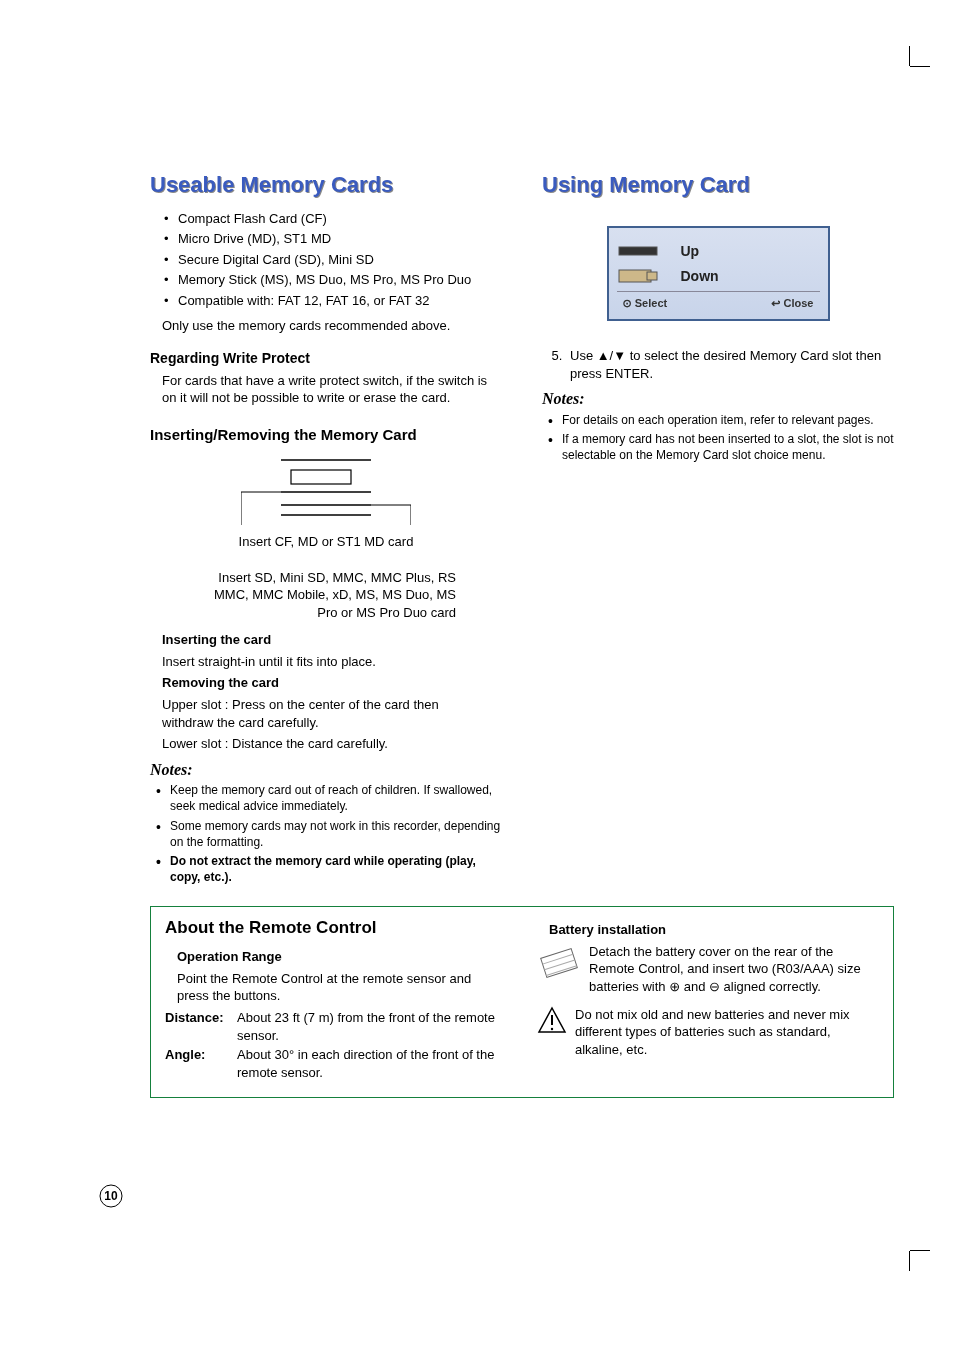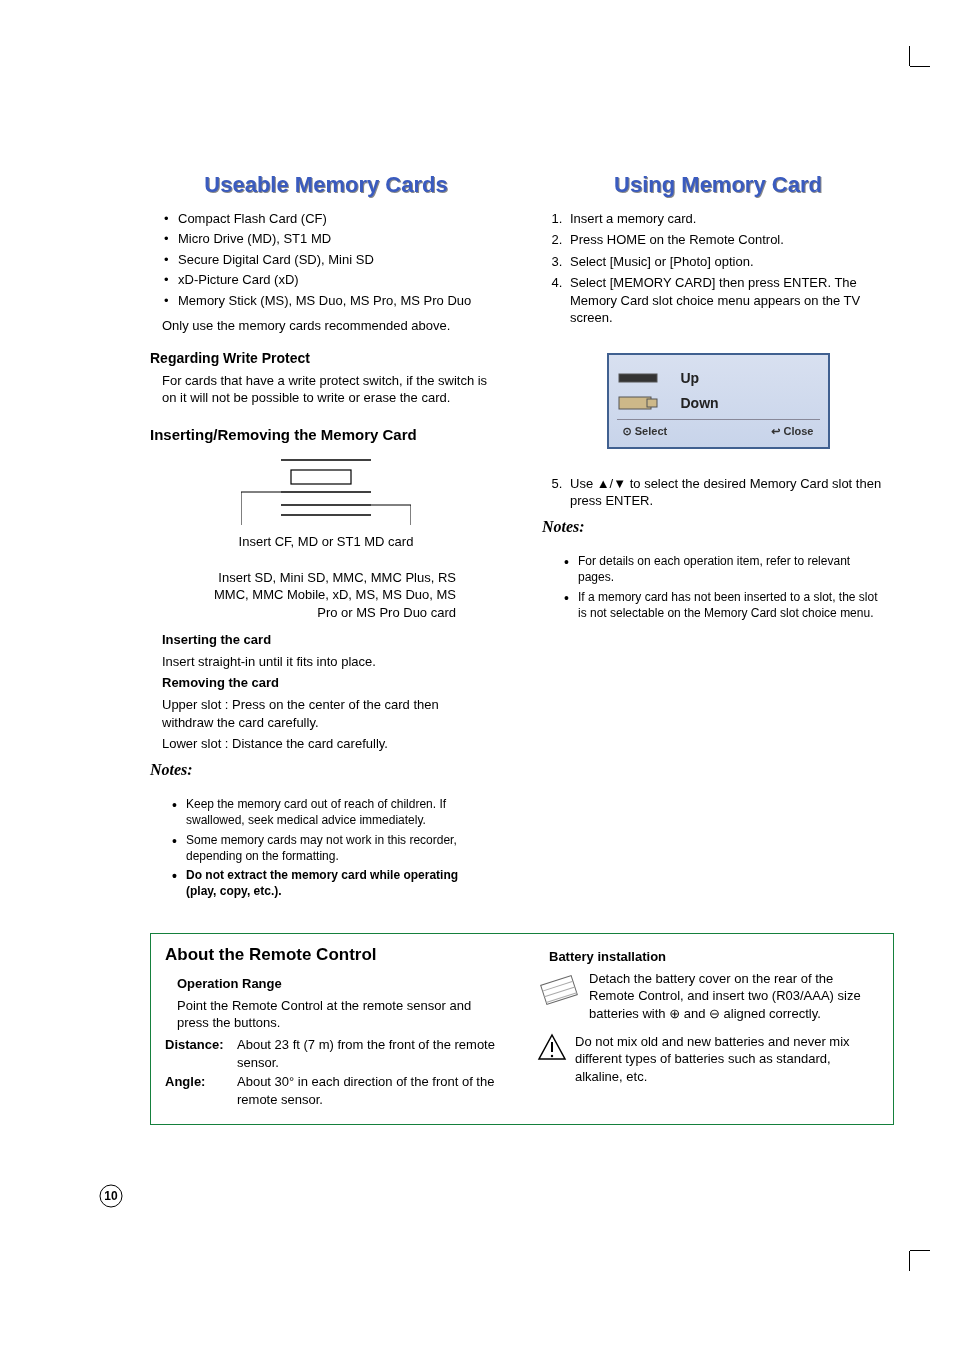--- a/index.html
+++ b/index.html
@@ -25,21 +25,20 @@
   .col {
     flex: 1;
   }
   h1.title {
     font-family: Arial, Helvetica, sans-serif;
     font-size: 22px;
     font-weight: bold;
     color: #3a5bbf;
     text-shadow: 1px 1px 0 #888;
     margin: 0 0 10px 0;
-    text-align: center;
   }
   ul.bullets {
     list-style: none;
     padding: 0;
     margin: 0 0 8px 0;
   }
   ul.bullets li {
     padding-left: 28px;
     position: relative;
     margin-bottom: 3px;
@@ -87,21 +86,21 @@
   .notes-title {
     font-style: italic;
     font-weight: bold;
     font-family: "Times New Roman", serif;
     font-size: 16px;
     margin: 6px 0 2px 0;
   }
   ul.notes {
     list-style: none;
     padding: 0;
-    margin: 16px;
+    margin: 0;
   }
   ul.notes li {
     position: relative;
     padding-left: 20px;
     margin-bottom: 3px;
     font-size: 12px;
   }
   ul.notes li::before {
     content: "•";
     position: absolute;
@@ -207,22 +206,22 @@
 
   <div class="columns">
 
     <div class="col">
       <h1 class="title">Useable Memory Cards</h1>
 
       <ul class="bullets">
         <li>Compact Flash Card (CF)</li>
         <li>Micro Drive (MD), ST1 MD</li>
         <li>Secure Digital Card (SD), Mini SD</li>
-        <li>xD-Picture Card (xD)</li>
         <li>Memory Stick (MS), MS Duo, MS Pro, MS Pro Duo</li>
+        <li>Compatible with: FAT 12, FAT 16, or FAT 32</li>
       </ul>
 
       <p>Only use the memory cards recommended above.</p>
 
       <h3>Regarding Write Protect</h3>
       <p>For cards that have a write protect switch, if the switch is on it will not be possible to write or erase the card.</p>
 
       <h3 class="larger">Inserting/Removing the Memory Card</h3>
 
       <div class="slot-diagram">
@@ -251,26 +250,20 @@
       <ul class="notes">
         <li>Keep the memory card out of reach of children. If swallowed, seek medical advice immediately.</li>
         <li>Some memory cards may not work in this recorder, depending on the formatting.</li>
         <li class="bold">Do not extract the memory card while operating (play, copy, etc.).</li>
       </ul>
     </div>
 
     <div class="col">
       <h1 class="title">Using Memory Card</h1>
 
-      <ol class="steps">
-        <li>Insert a memory card.</li>
-        <li>Press HOME on the Remote Control.</li>
-        <li>Select [Music] or [Photo] option.</li>
-        <li>Select [MEMORY CARD] then press ENTER. The Memory Card slot choice menu appears on the TV screen.</li>
-      </ol>
 
       <div class="menu-img">
         <div class="menu-box">
           <div class="menu-row">
             <svg width="44" height="18">
               <rect x="2" y="5" width="38" height="8" fill="#333" stroke="#555"></rect>
             </svg>
             <span class="menu-up-lbl">Up</span>
           </div>
           <div class="menu-row">

